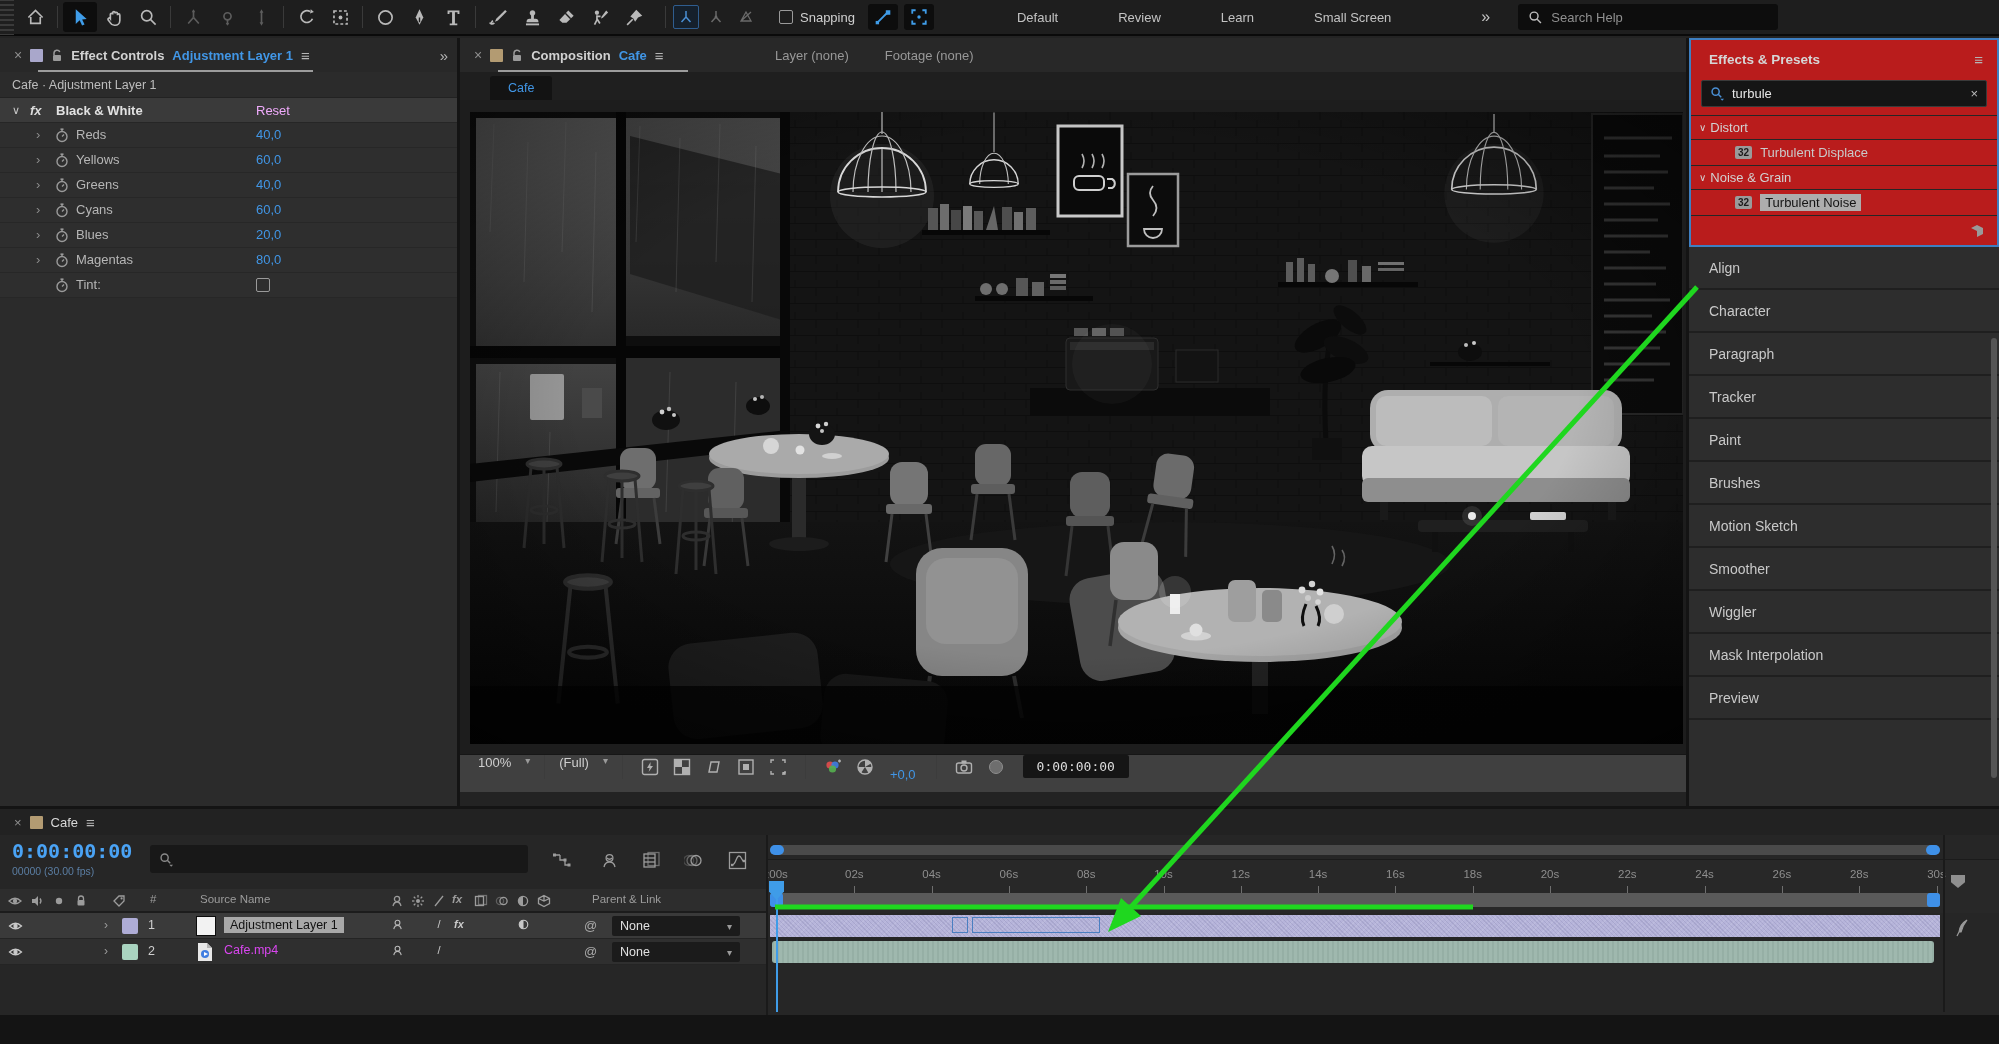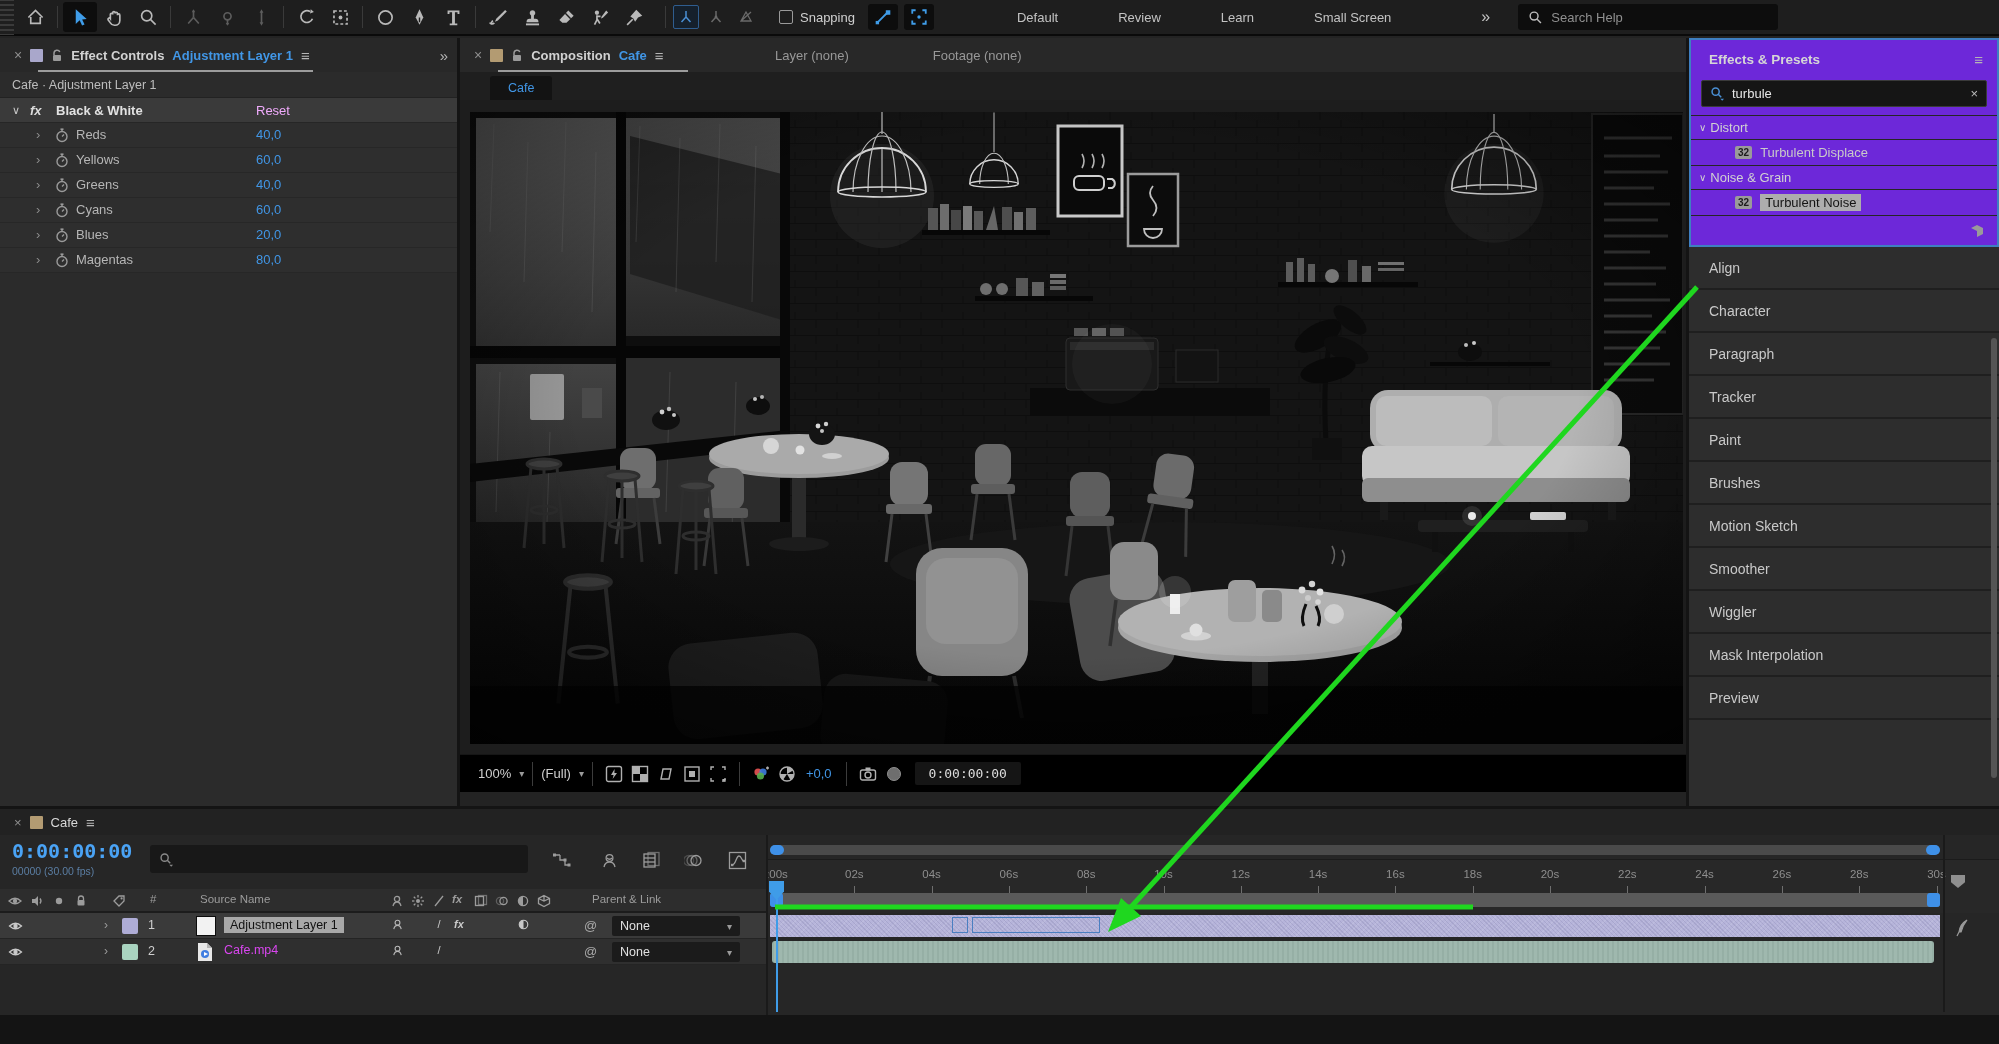--- a/index.html
+++ b/index.html
@@ -54,42 +54,42 @@
   .prow .sw { position:absolute; left:55px; top:5px; }
   .prow .lbl { position:absolute; left:76px; top:4px; color:#b6b6b6; }
   .prow .val { position:absolute; left:256px; top:4px; color:#4196e6; }
   .stopwatch { width:14px; height:15px; }
   .cbox { position:absolute; left:256px; top:5px; width:14px; height:14px; border:1.5px solid #9a9a9a; border-radius:2px; }
   .tswatch { position:absolute; left:256px; top:4px; width:30px; height:16px; background:#e9dcba; border:1px solid #8a8a8a; }
   .eyedrop { position:absolute; left:293px; top:4px; width:30px; height:16px; border:1px solid #8a8a8a; display:flex; align-items:center; justify-content:center; }
 
   
   #comp { flex:1; display:flex; flex-direction:column; background:#232323; position:relative; }
-  #comp-tabs-extra { position:absolute; top:0; left:315px; display:flex; gap:84px; height:34px; align-items:center; }
+  #comp-tabs-extra { position:absolute; top:0; left:315px; display:flex; gap:36px; height:34px; align-items:center; }
   .ghost-tab { color:#989898; font-size:13px; }
   #viewtab-row { height:28px; background:#1f1f1f; display:flex; align-items:flex-end; padding-left:30px; }
   #viewtab { background:#131313; color:#4196e6; font-size:12.5px; padding:5px 18px; border-radius:3px 3px 0 0; }
   #viewer { flex:1; position:relative; background:#1d1d1d; }
   #photo { position:absolute; left:10px; top:12px; width:1213px; height:632px; background:#000; }
-  #vtoolbar { height:38px; background:#000000; border-top:1px solid #161616; display:flex; align-items:center; padding-left:18px; gap:0; }
+  #vtoolbar { height:38px; background:#404040; border-top:1px solid #161616; display:flex; align-items:flex-start; padding-left:18px; gap:6px; }
   .vsep { width:1px; height:24px; background:#3c3c3c; margin:0 8px; }
   .vtxt { color:#cfcfcf; font-size:13px; }
   .vchev { color:#9a9a9a; font-size:10px; margin-left:8px; }
   .vicon { width:26px; height:24px; display:flex; align-items:center; justify-content:center; }
   .vicon svg { width:18px; height:18px; }
   .vst { stroke:#b0b0b0; fill:none; stroke-width:1.4; }
   .vfl { fill:#b0b0b0; }
   #exposure { color:#4196e6; font-size:13px; margin:12px 6px; }
   #vtimecode { background:#151515; border-radius:2px; color:#dcdcdc; font-size:13px; padding:4px 14px; margin-left:8px; font-family:"DejaVu Sans Mono", monospace; }
   #comp-bottom-pad { height:14px; background:#232323; }
 
   
   #sidebar { width:313px; background:#2d2d2d; border-left:3px solid #141414; position:relative; }
   .sb-item { height:43px; display:flex; align-items:center; padding-left:20px; color:#c9c9c9; font-size:14px; border-bottom:2px solid #1f1f1f; background:#2d2d2d; }
-  #fx-presets { border:2px solid #3e7fc1; background:#6d28d9; }
+  #fx-presets { border:2px solid #3e7fc1; background:#b91c1c; }
   #fxp-head { height:38px; display:flex; align-items:center; justify-content:space-between; padding:0 14px 0 18px; }
   #fxp-head .t { font-weight:bold; color:#d6d6d6; font-size:13.5px; }
   #fxp-search { margin:2px 10px 8px 10px; height:27px; background:#151515; border:1px solid #3a3a3a; border-radius:2px; display:flex; align-items:center; padding:0 8px; gap:7px; }
   #fxp-search .val { color:#e6e6e6; font-size:13px; flex:1; }
   #fxp-search .clear { color:#bdbdbd; font-size:13px; }
   .fxp-group { height:24px; display:flex; align-items:center; padding-left:8px; color:#d2d2d2; font-size:13px; gap:4px; border-top:1px solid #262626; }
   .fxp-item { height:26px; display:flex; align-items:center; padding-left:44px; gap:8px; border-top:1px solid #262626; }
   .badge32 { background:#9a9a9a; color:#1c1c1c; font-size:10px; font-weight:bold; padding:1px 3px; border-radius:2px; }
   .fxp-item .nm { color:#c9c9c9; font-size:13px; }
   .fxp-item .nm.sel { background:#adadad; color:#141414; padding:1px 5px; }
@@ -399,20 +399,30 @@
       <div class="prow">
         <span class="exp">›</span>
         <svg class="sw stopwatch" viewBox="0 0 14 15">
             <circle cx="7" cy="8.5" r="5" stroke="#9a9a9a" fill="none" stroke-width="1.4"></circle>
             <line x1="5.5" y1="1.2" x2="8.5" y2="1.2" stroke="#9a9a9a" stroke-width="1.6"></line>
             <line x1="7" y1="1.5" x2="7" y2="3.5" stroke="#9a9a9a" stroke-width="1.4"></line>
             <line x1="7" y1="8.5" x2="9" y2="6.5" stroke="#9a9a9a" stroke-width="1.2"></line>
           </svg>
         <span class="lbl">Magentas</span>
         <span class="val">80,0</span>
+      </div>
+      <div class="prow">
+        <svg class="sw stopwatch" viewBox="0 0 14 15">
+            <circle cx="7" cy="8.5" r="5" stroke="#9a9a9a" fill="none" stroke-width="1.4"></circle>
+            <line x1="5.5" y1="1.2" x2="8.5" y2="1.2" stroke="#9a9a9a" stroke-width="1.6"></line>
+            <line x1="7" y1="1.5" x2="7" y2="3.5" stroke="#9a9a9a" stroke-width="1.4"></line>
+            <line x1="7" y1="8.5" x2="9" y2="6.5" stroke="#9a9a9a" stroke-width="1.2"></line>
+          </svg>
+        <span class="lbl">Tint:</span>
+        <span class="cbox"></span>
       </div>
     </div>
 
     <div id="comp">
       <div class="phead">
         <span class="x">×</span>
         <span class="swatch" style="background:#b39b72;"></span>
         <svg width="12" height="13" viewBox="0 0 12 13">
             <path d="M3 6 V4 a3 3 0 0 1 5.8-.9" stroke="#9a9a9a" fill="none" stroke-width="1.5"></path>
             <rect x="2" y="6" width="8" height="6" rx="1" fill="#9a9a9a"></rect>

